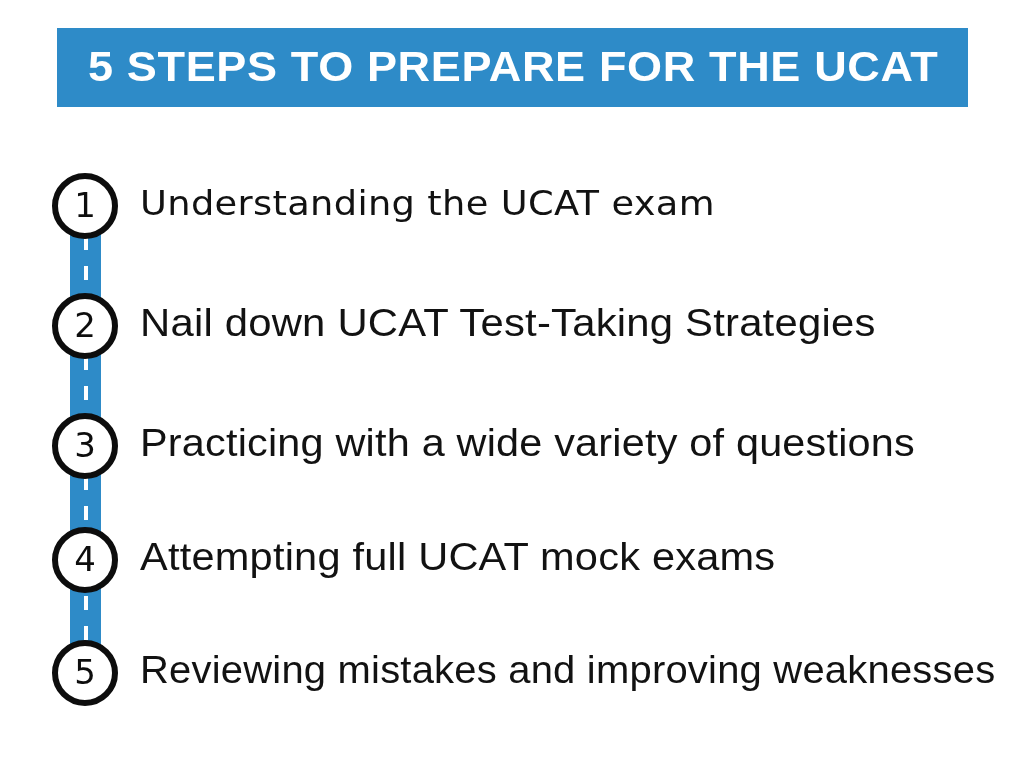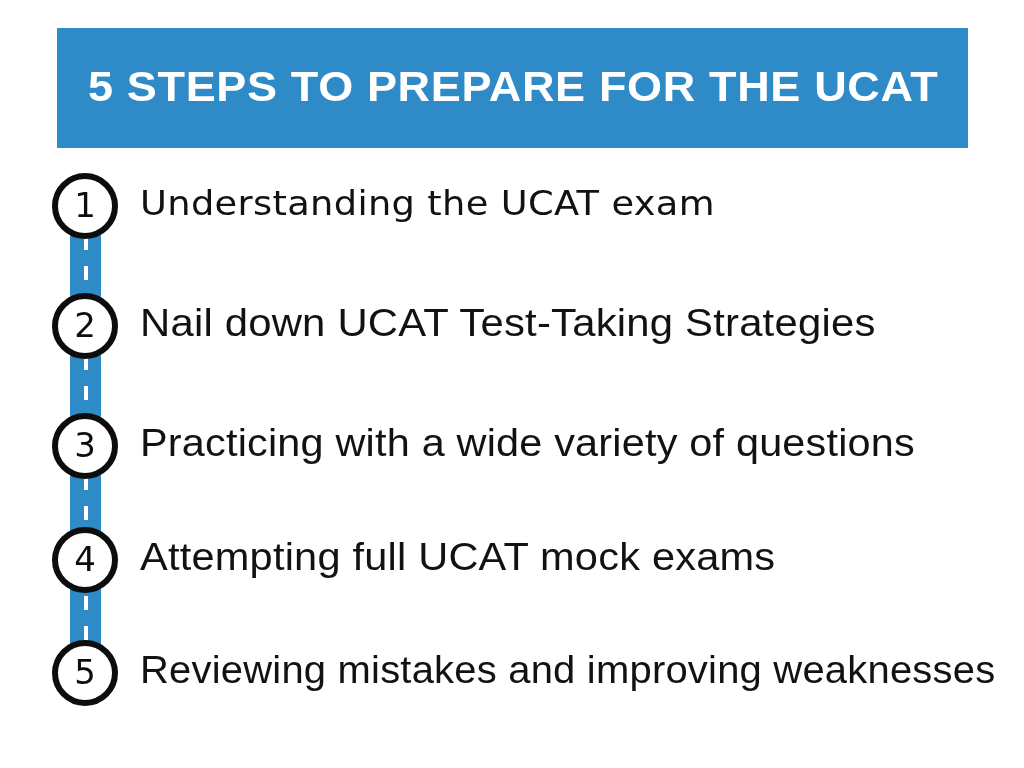--- a/index.html
+++ b/index.html
@@ -21,21 +21,21 @@
     background: #ffffff;
     overflow: hidden;
   }
 
   
   .banner {
     position: absolute;
     left: 57px;
     top: 28px;
     width: 911px;
-    height: 120px;
+    height: 79px;
     background: #2e8bc8;
     box-sizing: border-box;
   }
 
   .banner-title {
     position: absolute;
     left: 31px;
     top: 50%;
     transform: translateY(-52%);
     color: #ffffff;

